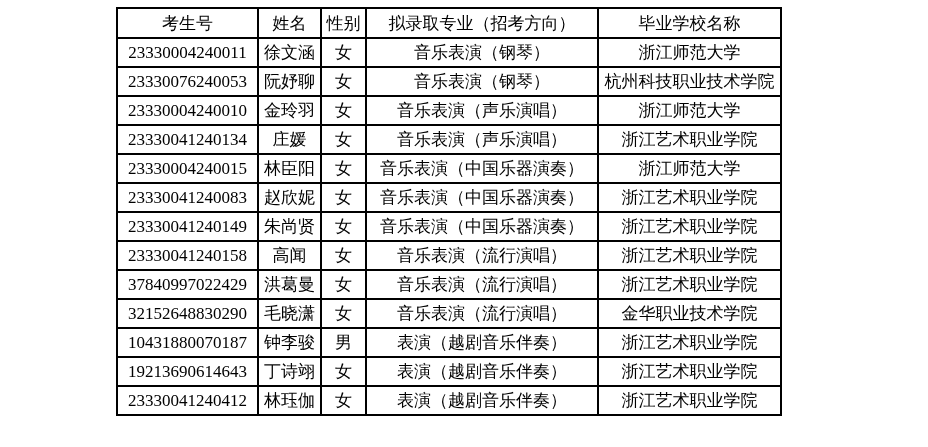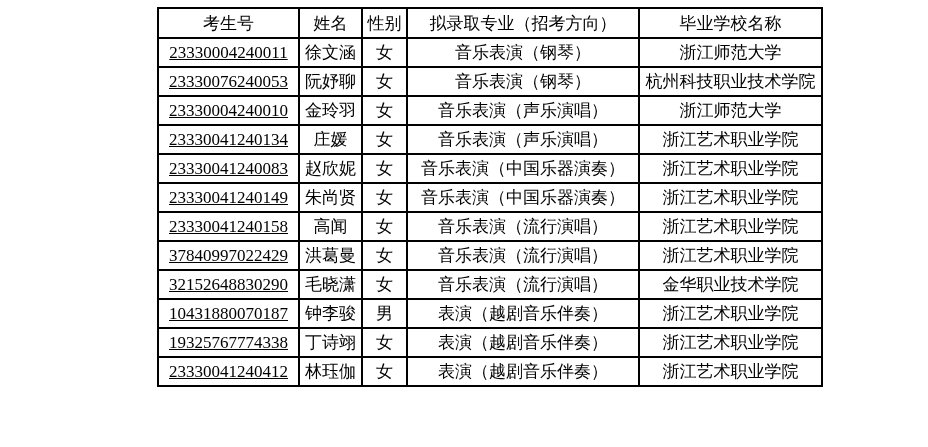--- a/index.html
+++ b/index.html
@@ -16,21 +16,20 @@
     font-family: "Liberation Serif", "DejaVu Serif", serif;
   }
   table.roster {
     position: absolute;
     left: 116px;
     top: 7px;
     width: 664px;
     border-collapse: collapse;
     table-layout: fixed;
     background: #ffffff;
-    margin-left: 41px;
   }
   table.roster th,
   table.roster td {
     border: 2px solid #000000;
     padding: 0 1px;
     text-align: center;
     vertical-align: middle;
     color: #000000;
     font-weight: normal;
     white-space: nowrap;
@@ -41,21 +40,20 @@
   table.roster th {
     height: 28px;
   }
   table.roster td {
     height: 27px;
   }
   td.num {
     font-family: "Liberation Serif", "DejaVu Serif", serif;
     font-size: 18px;
     letter-spacing: 0px;
-    text-decoration: underline;
   }
   col.c-exam   { width: 141px; }
   col.c-name   { width: 63px; }
   col.c-gender { width: 45px; }
   col.c-major  { width: 232px; }
   col.c-school { width: 183px; }
 </style>
 </head>
 <body>
 
@@ -100,20 +98,27 @@
           <td>浙江师范大学</td>
         </tr>
         <tr>
           <td class="num">23330041240134</td>
           <td>庄媛</td>
           <td>女</td>
           <td>音乐表演（声乐演唱）</td>
           <td>浙江艺术职业学院</td>
         </tr>
         <tr>
+          <td class="num">23330004240015</td>
+          <td>林臣阳</td>
+          <td>女</td>
+          <td>音乐表演（中国乐器演奏）</td>
+          <td>浙江师范大学</td>
+        </tr>
+        <tr>
           <td class="num">23330041240083</td>
           <td>赵欣妮</td>
           <td>女</td>
           <td>音乐表演（中国乐器演奏）</td>
           <td>浙江艺术职业学院</td>
         </tr>
         <tr>
           <td class="num">23330041240149</td>
           <td>朱尚贤</td>
           <td>女</td>
@@ -142,21 +147,21 @@
           <td>金华职业技术学院</td>
         </tr>
         <tr>
           <td class="num">10431880070187</td>
           <td>钟李骏</td>
           <td>男</td>
           <td>表演（越剧音乐伴奏）</td>
           <td>浙江艺术职业学院</td>
         </tr>
         <tr>
-          <td class="num">19325767774338</td>
+          <td class="num">19213690614643</td>
           <td>丁诗翊</td>
           <td>女</td>
           <td>表演（越剧音乐伴奏）</td>
           <td>浙江艺术职业学院</td>
         </tr>
         <tr>
           <td class="num">23330041240412</td>
           <td>林珏伽</td>
           <td>女</td>
           <td>表演（越剧音乐伴奏）</td>

